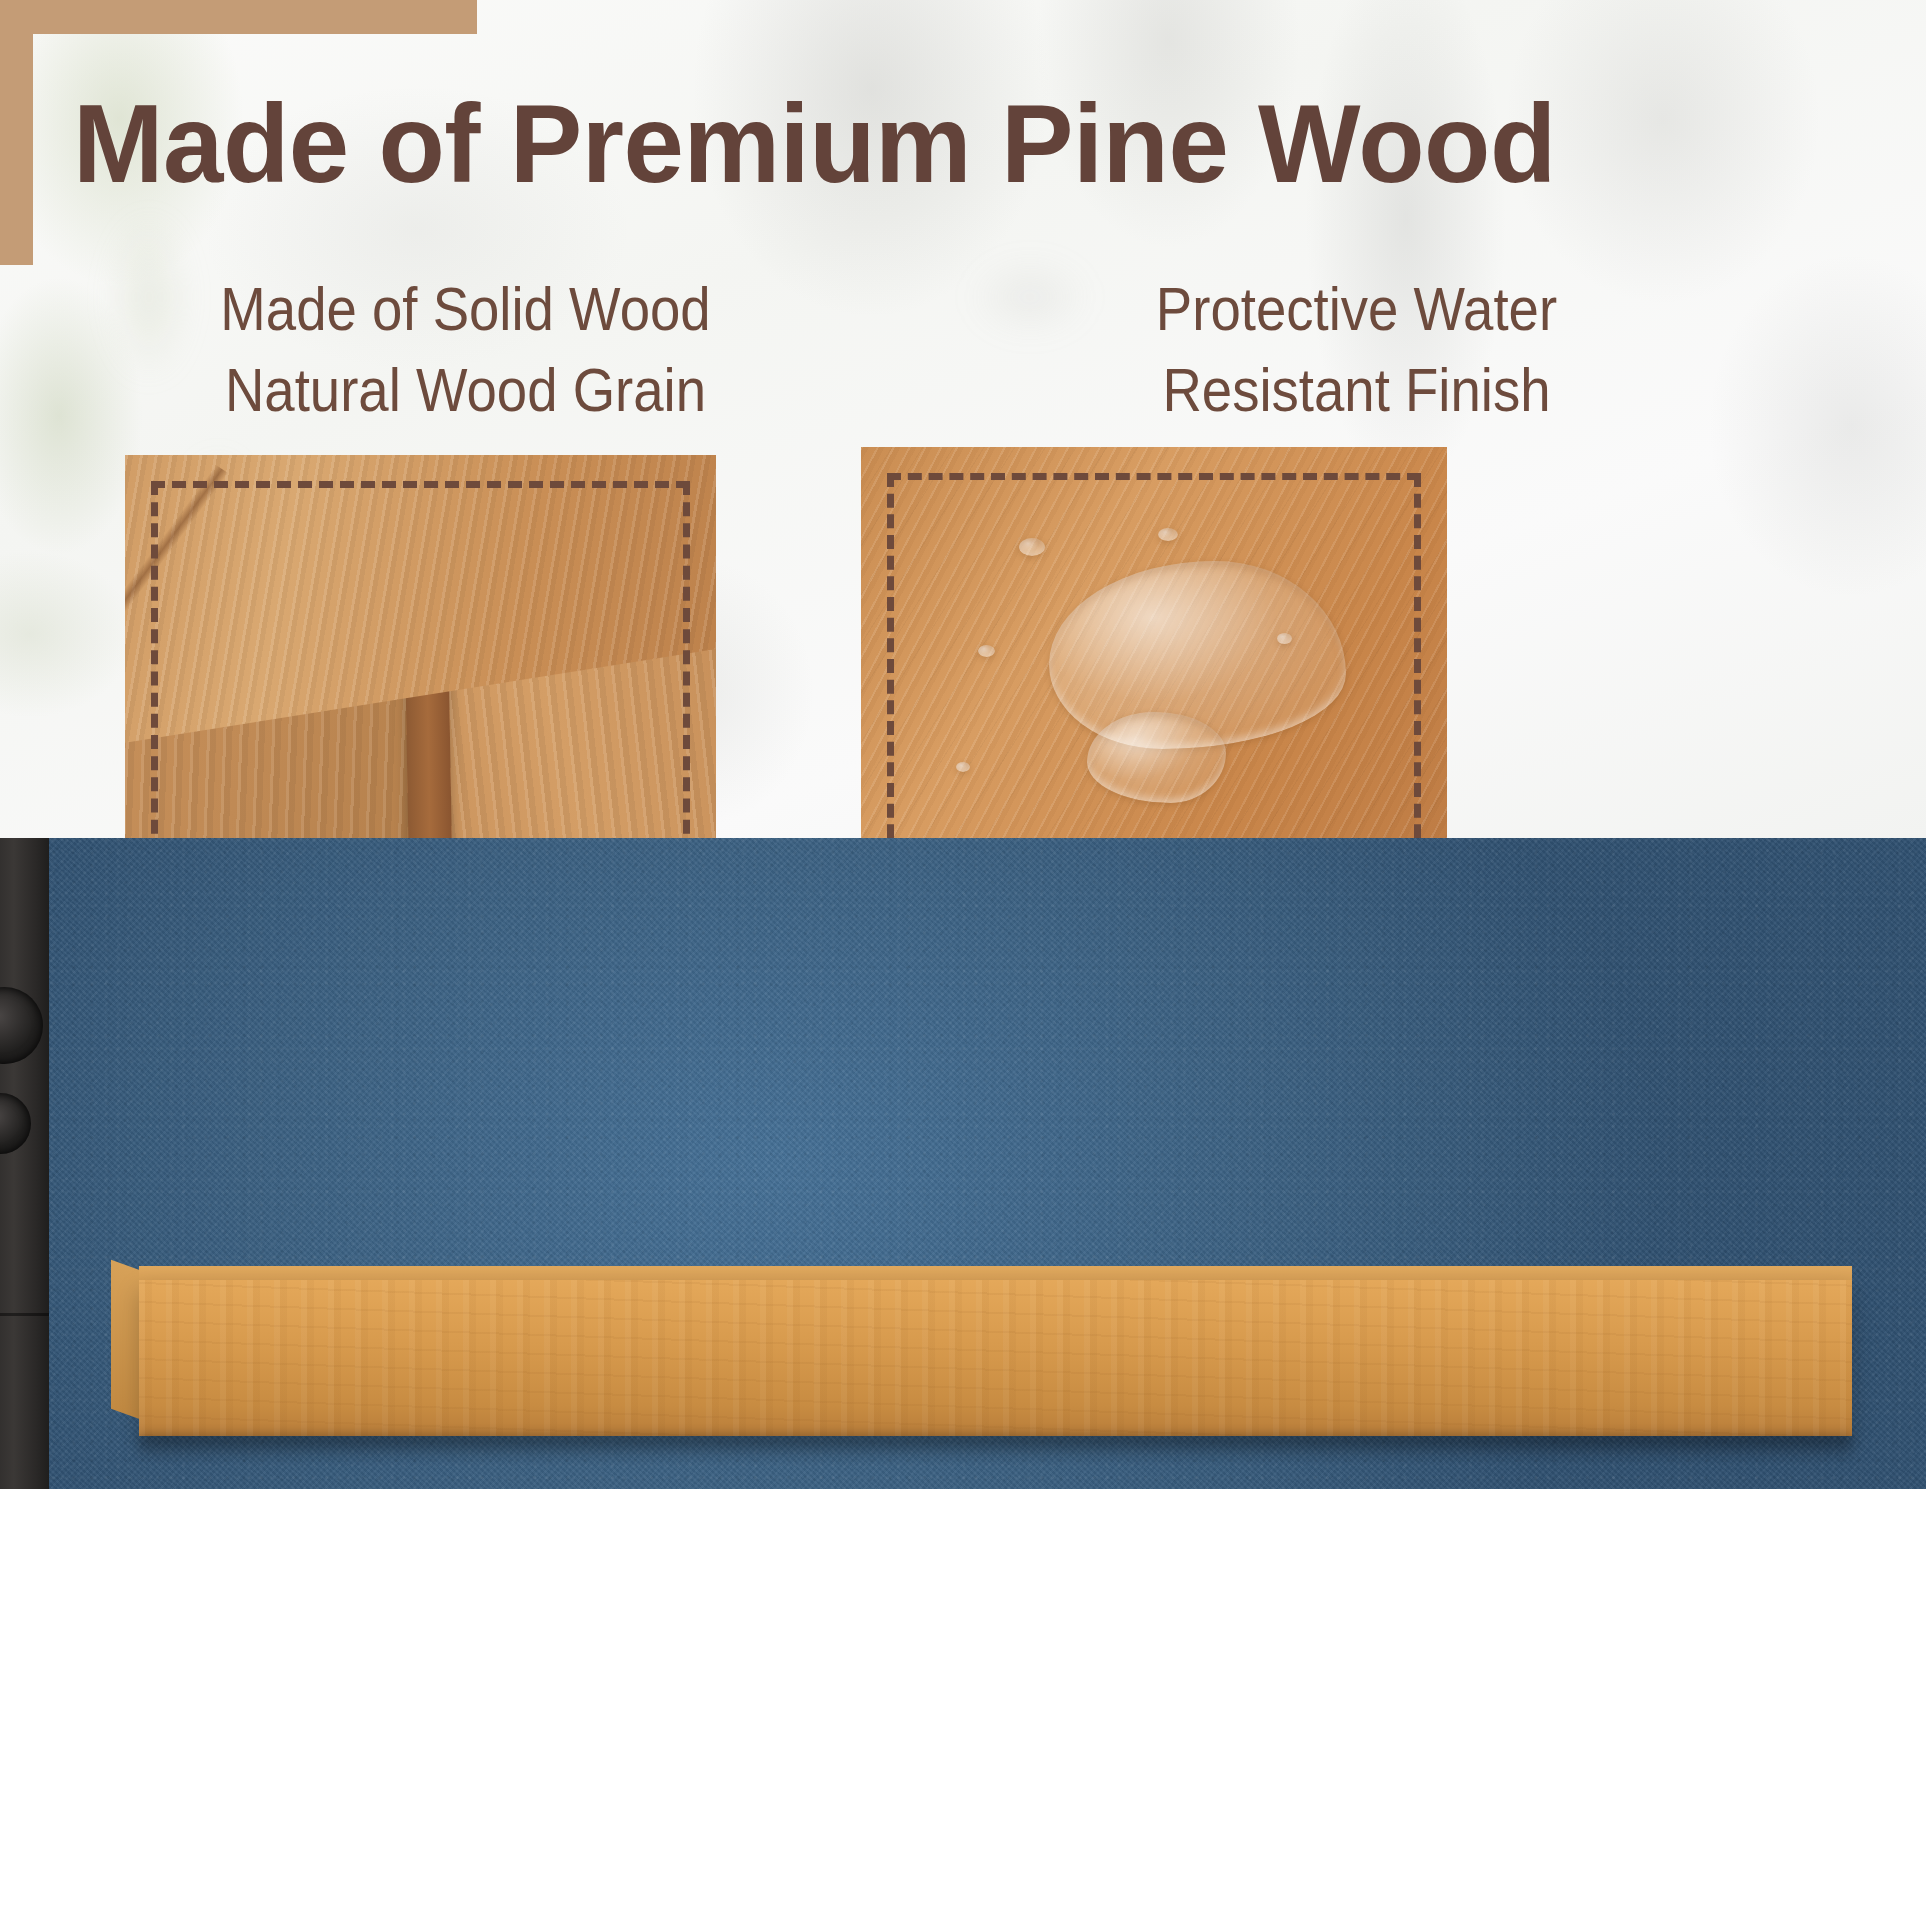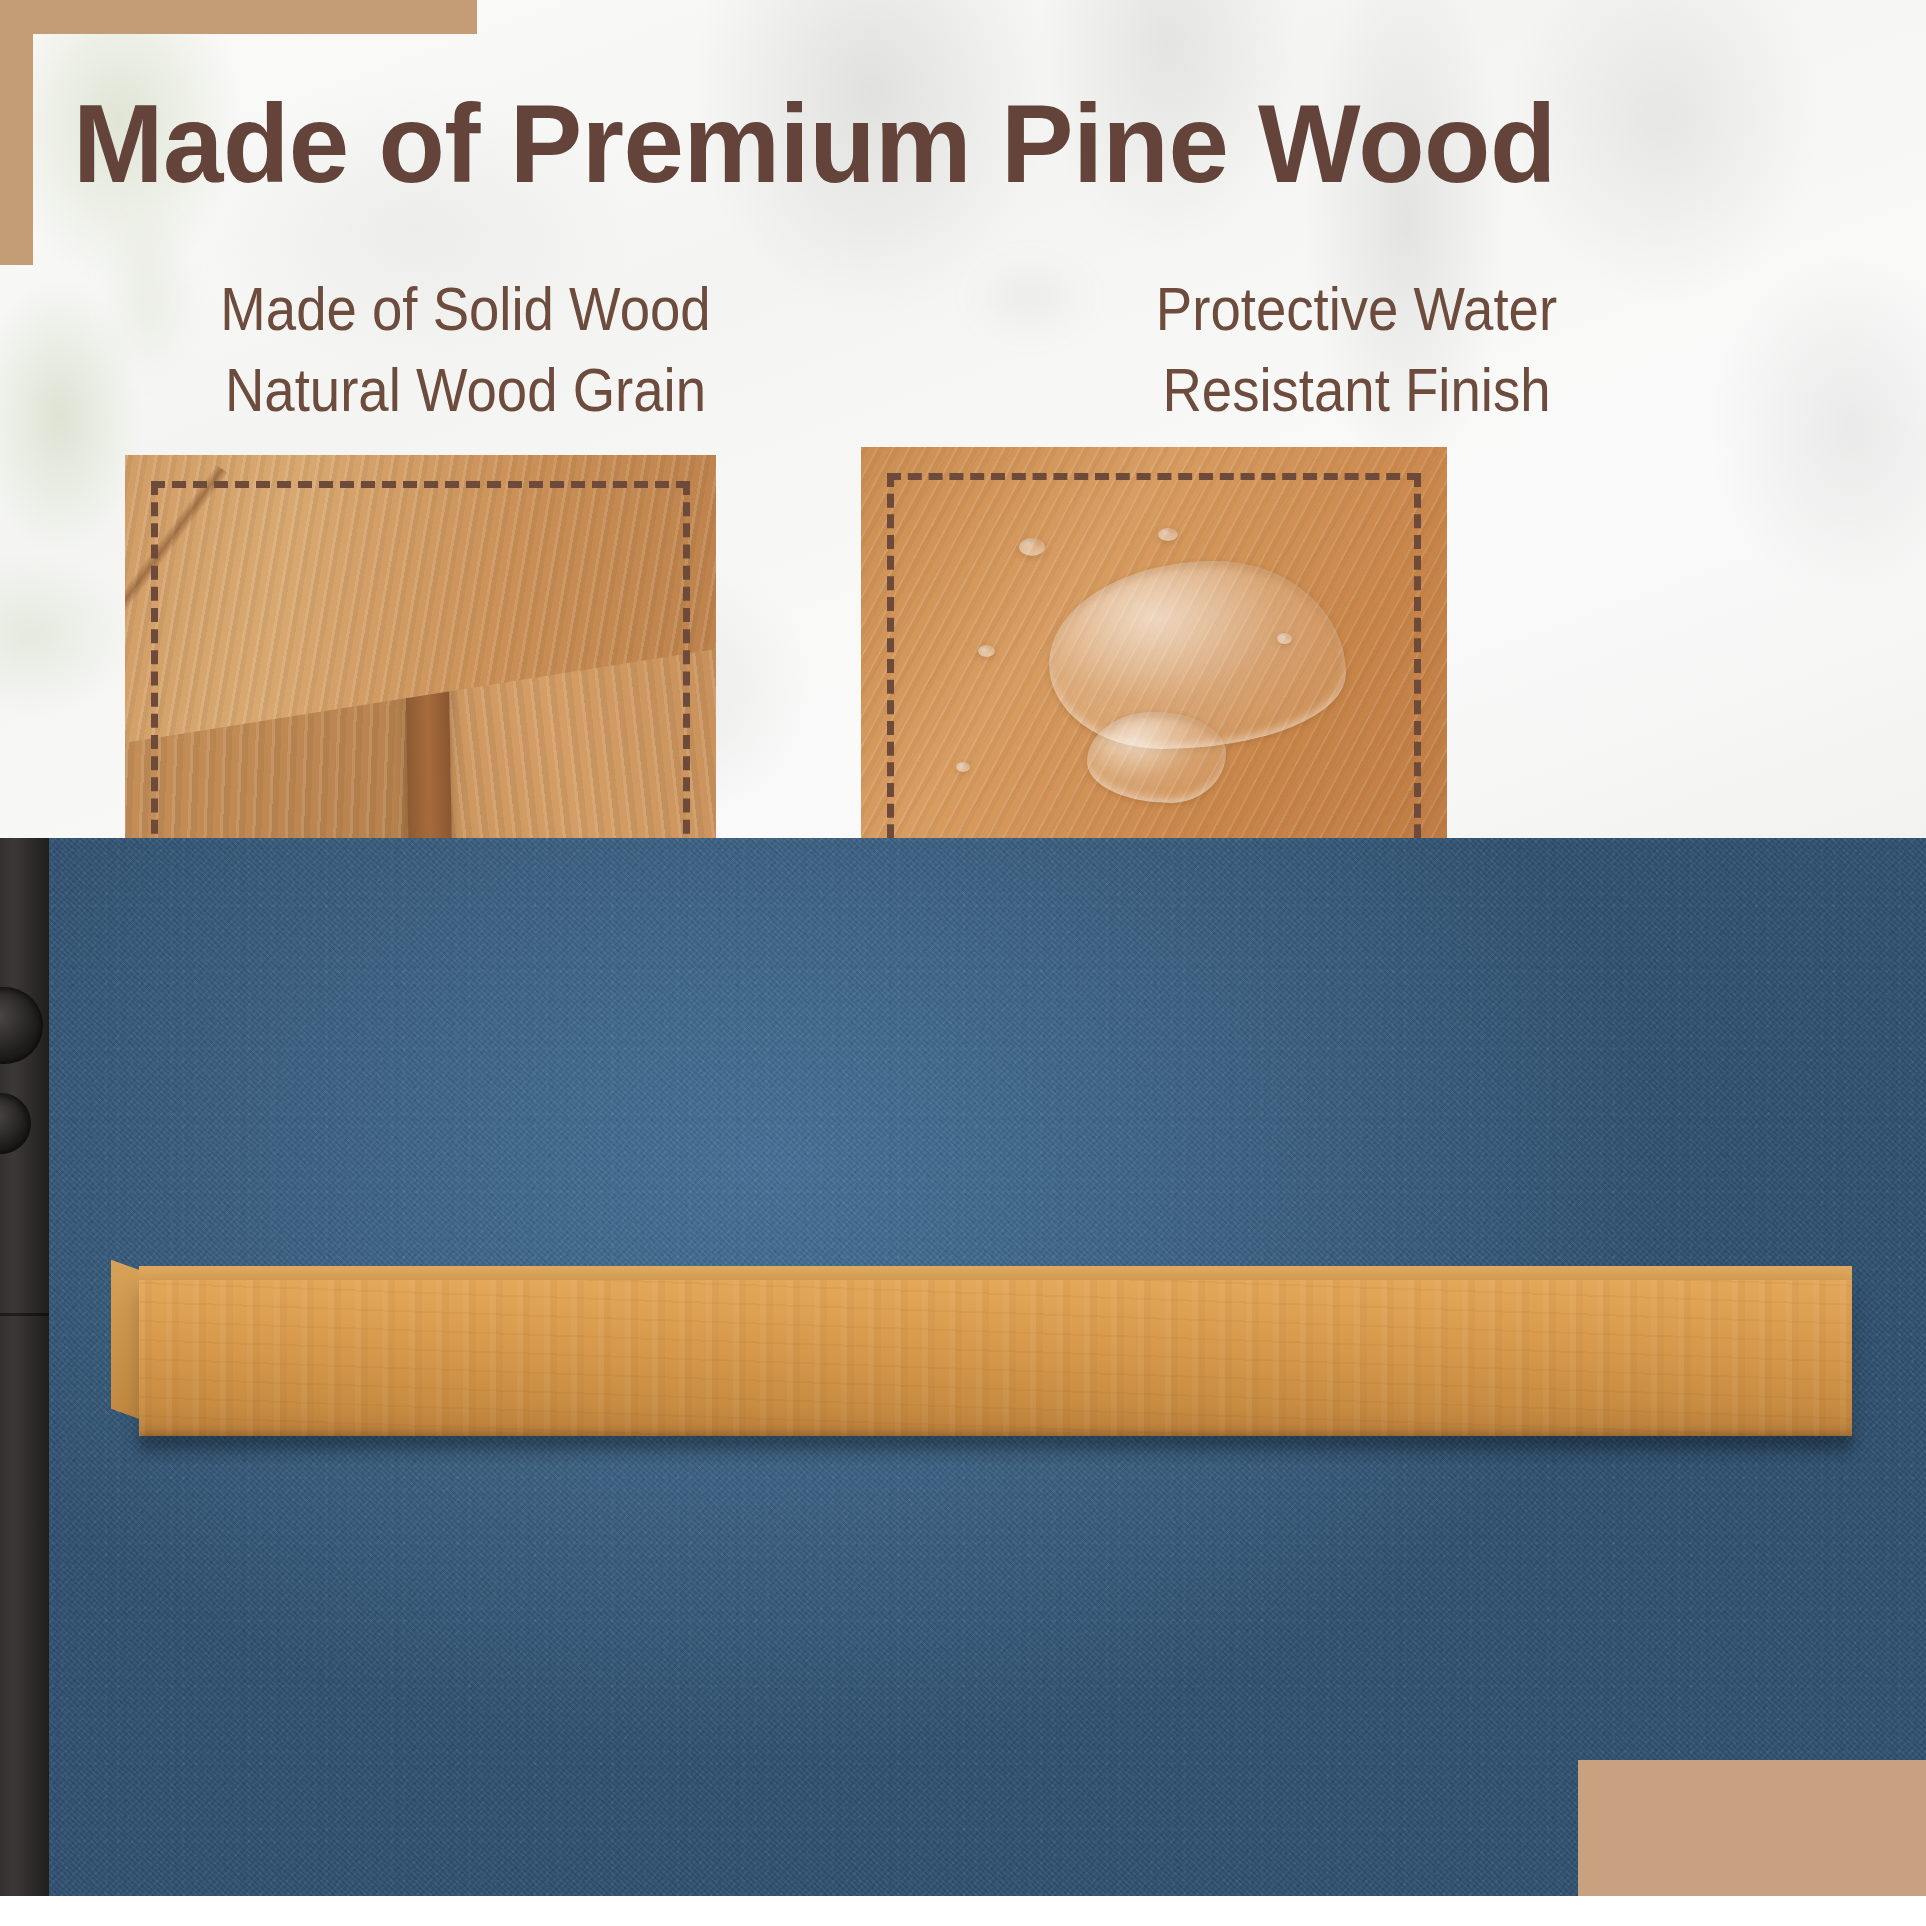--- a/index.html
+++ b/index.html
@@ -1,21 +1,21 @@
 <!DOCTYPE html>
 <html><head>
 <meta charset="utf-8">
 <style>
   html,body{margin:0;padding:0;}
   body{
     width:1927px;height:1927px;overflow:hidden;position:relative;
     font-family:"Liberation Sans", sans-serif;
     background:#ffffff;
   }
-  #stage{position:absolute;inset:0;width:1927px;height:1896px;overflow:hidden;}
+  #stage{position:absolute;inset:0;width:1927px;height:1489px;overflow:hidden;}
 
   
   .top-bg{
     position:absolute;left:0;top:0;width:1927px;height:842px;
     background:
       radial-gradient(ellipse 178px 238px at 119px 119px, rgba(186,198,160,.40), rgba(186,198,160,0) 70%),
       radial-gradient(ellipse 119px 198px at 59px 416px, rgba(176,190,150,.34), rgba(176,190,150,0) 70%),
       radial-gradient(ellipse 149px 119px at 30px 634px, rgba(190,200,170,.28), rgba(190,200,170,0) 70%),
       radial-gradient(ellipse 248px 317px at 871px 89px, rgba(150,150,145,.22), rgba(150,150,145,0) 72%),
       radial-gradient(ellipse 188px 297px at 1168px 40px, rgba(160,160,155,.20), rgba(160,160,155,0) 70%),

